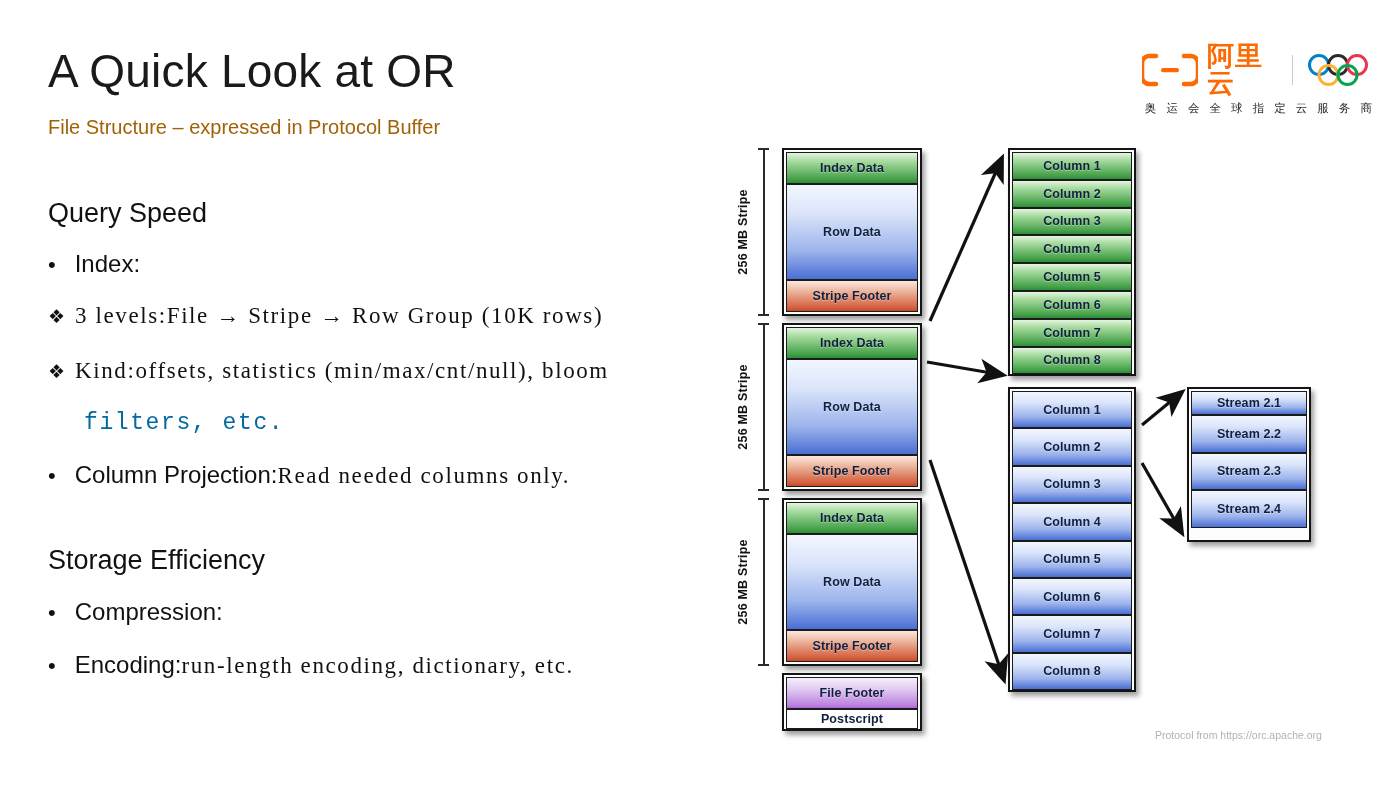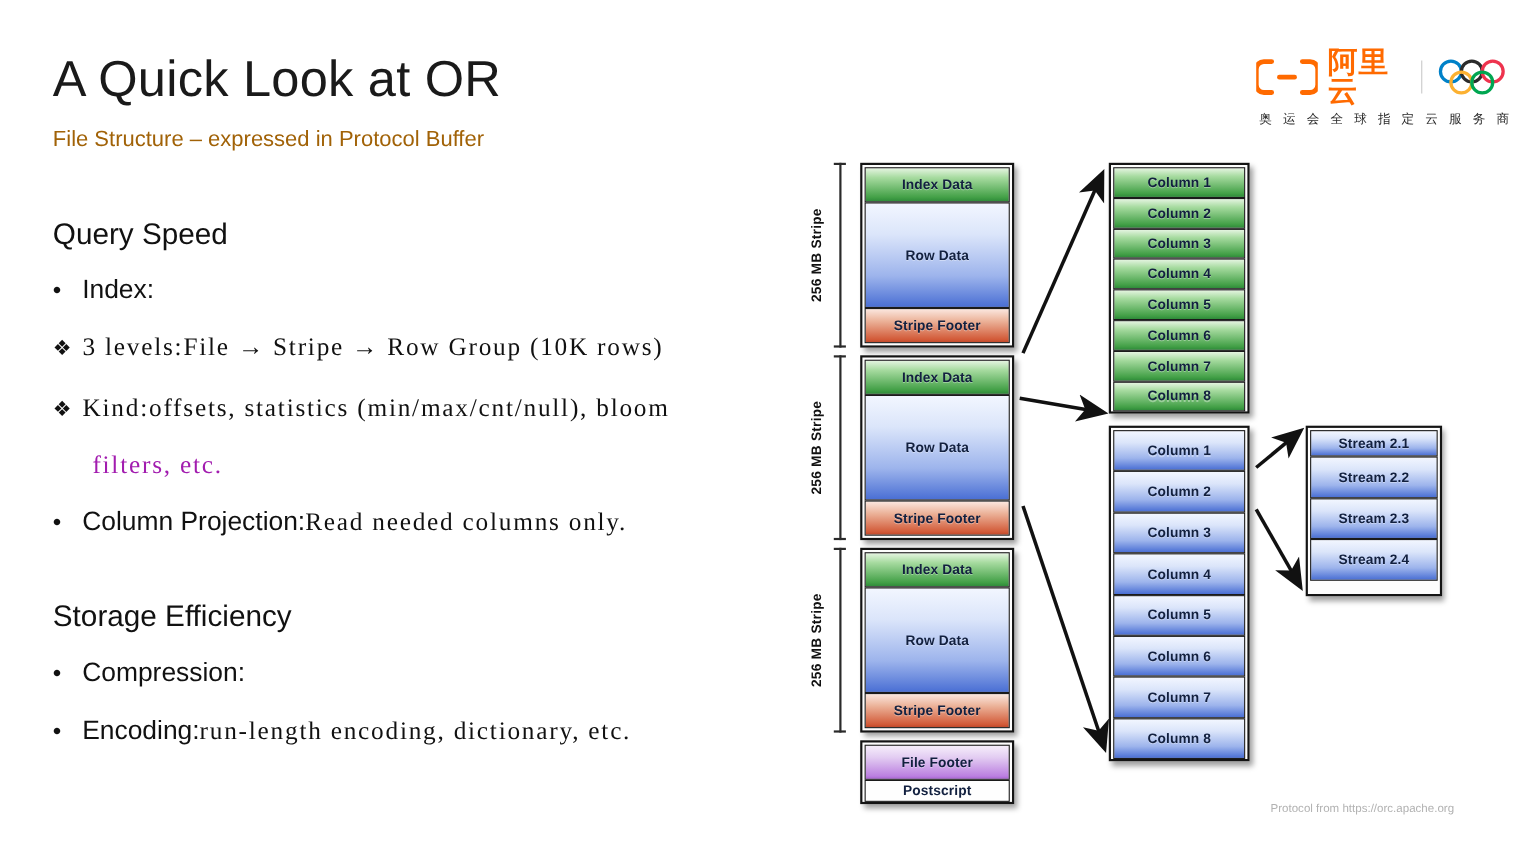--- a/index.html
+++ b/index.html
@@ -59,22 +59,22 @@
     display: flex; align-items: baseline;
     font-family: "Liberation Serif", "DejaVu Serif", serif;
     letter-spacing: 1.6px;
   }
   .subbullet .diamond {
     font-family: "DejaVu Sans", sans-serif; font-size: 19px;
     margin-right: 10px; letter-spacing: 0; line-height: 1;
   }
   .cont-line {
     position: absolute; left: 84px;
-    font-size: 23px; color: #a21caf; white-space: nowrap;
-    font-family: Liberation Serif, serif;
+    font-size: 23px; color: #0369a1; white-space: nowrap;
+    font-family: Liberation Mono, monospace;
     letter-spacing: 1.6px;
   }
 
   
   .diagram { position: absolute; left: 750px; top: 140px; width: 600px; height: 600px; }
 
   .brace { position: absolute; width: 11px; }
   .brace .vline { position: absolute; left: 5px; top: 0; bottom: 0; width: 1.6px; background: #2a2a2a; }
   .brace .cap { position: absolute; left: 0; width: 11px; height: 1.6px; background: #2a2a2a; }
   .brace .cap.t { top: 0; }

